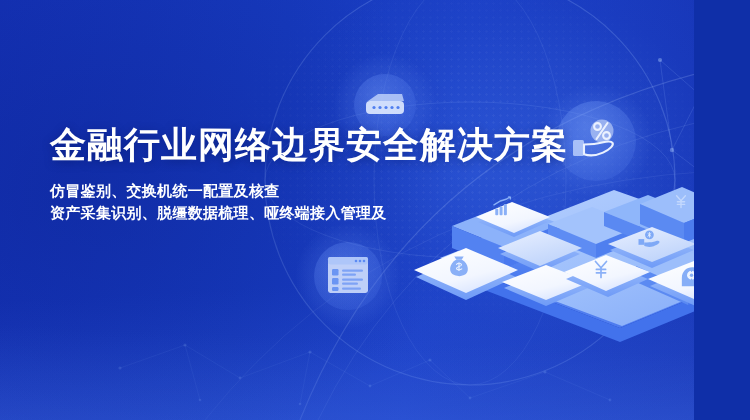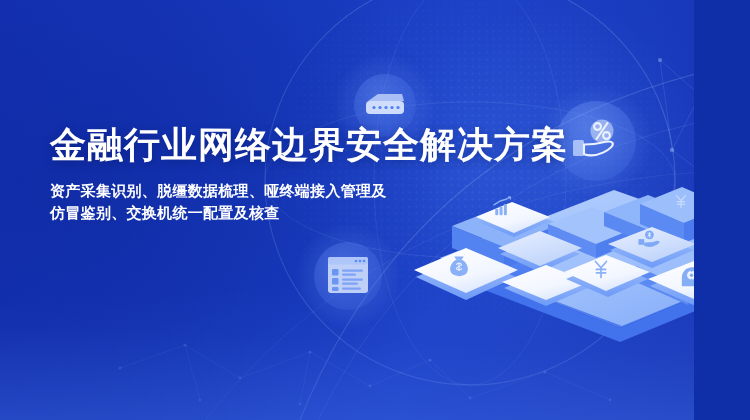--- a/index.html
+++ b/index.html
@@ -337,18 +337,18 @@
         <rect x="19" y="27.5" width="21" height="2.3" rx="1.1"></rect>
         <rect x="19" y="31.5" width="16" height="2.3" rx="1.1"></rect>
         <rect x="19" y="36.5" width="19" height="2.3" rx="1.1"></rect>
       </g>
     </svg>
   </div>
 
   <div id="text-block">
     <h1 id="page-title">金融行业网络边界安全解决方案</h1>
     <p id="subtitle">
+      <span>仿冒鉴别、交换机统一配置及核查</span>
       <span>资产采集识别、脱缰数据梳理、哑终端接入管理及</span>
-      <span>仿冒鉴别、交换机统一配置及核查</span>
     </p>
   </div>
 
 </div>
 
 </body></html>

